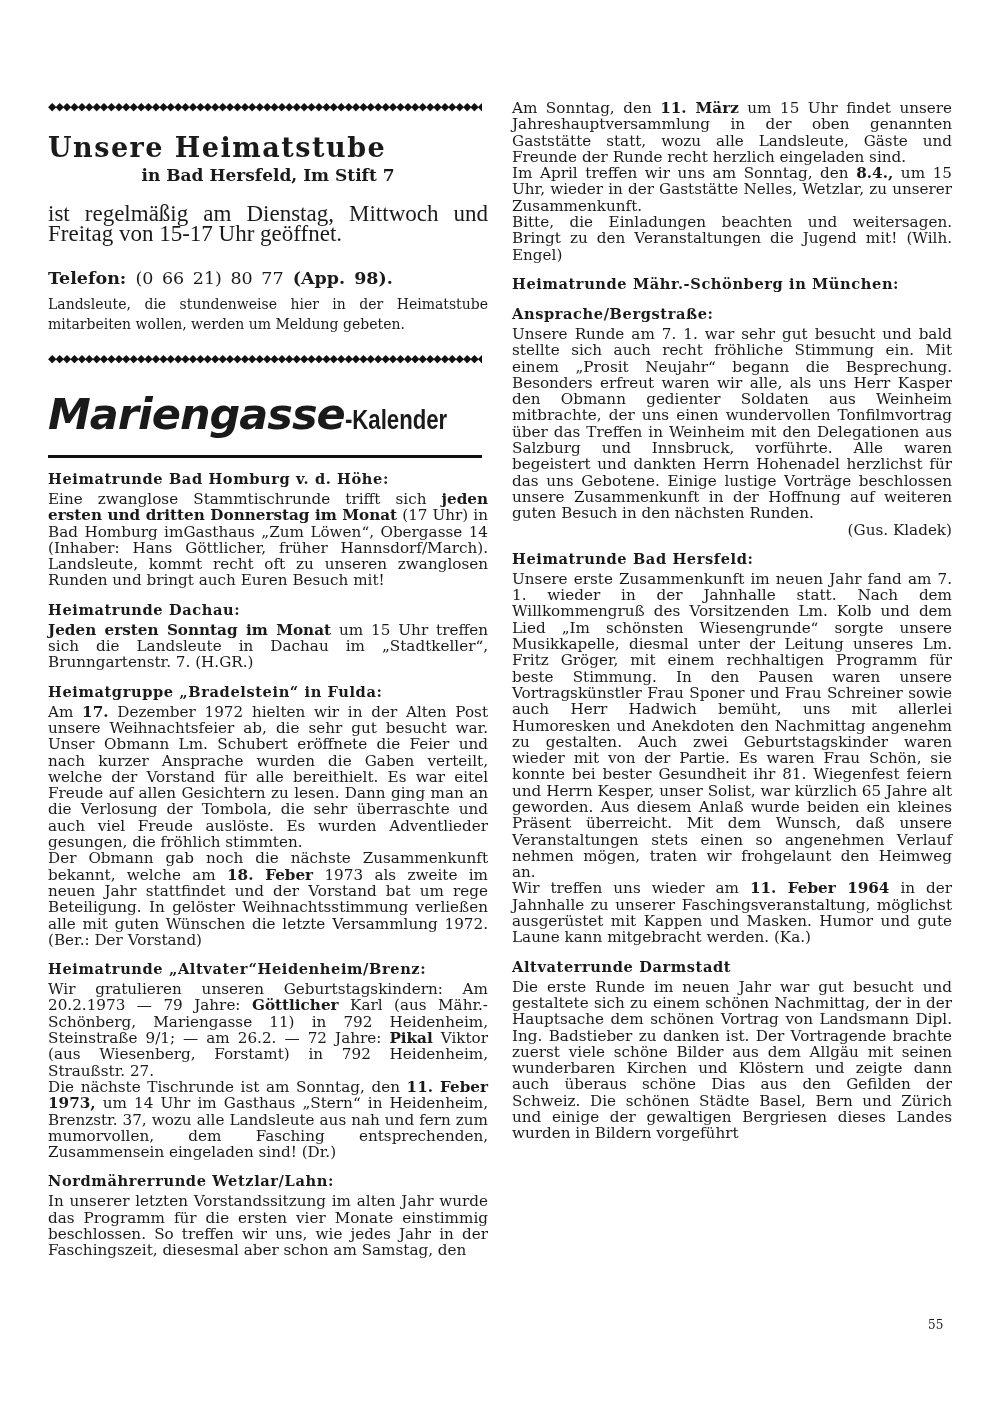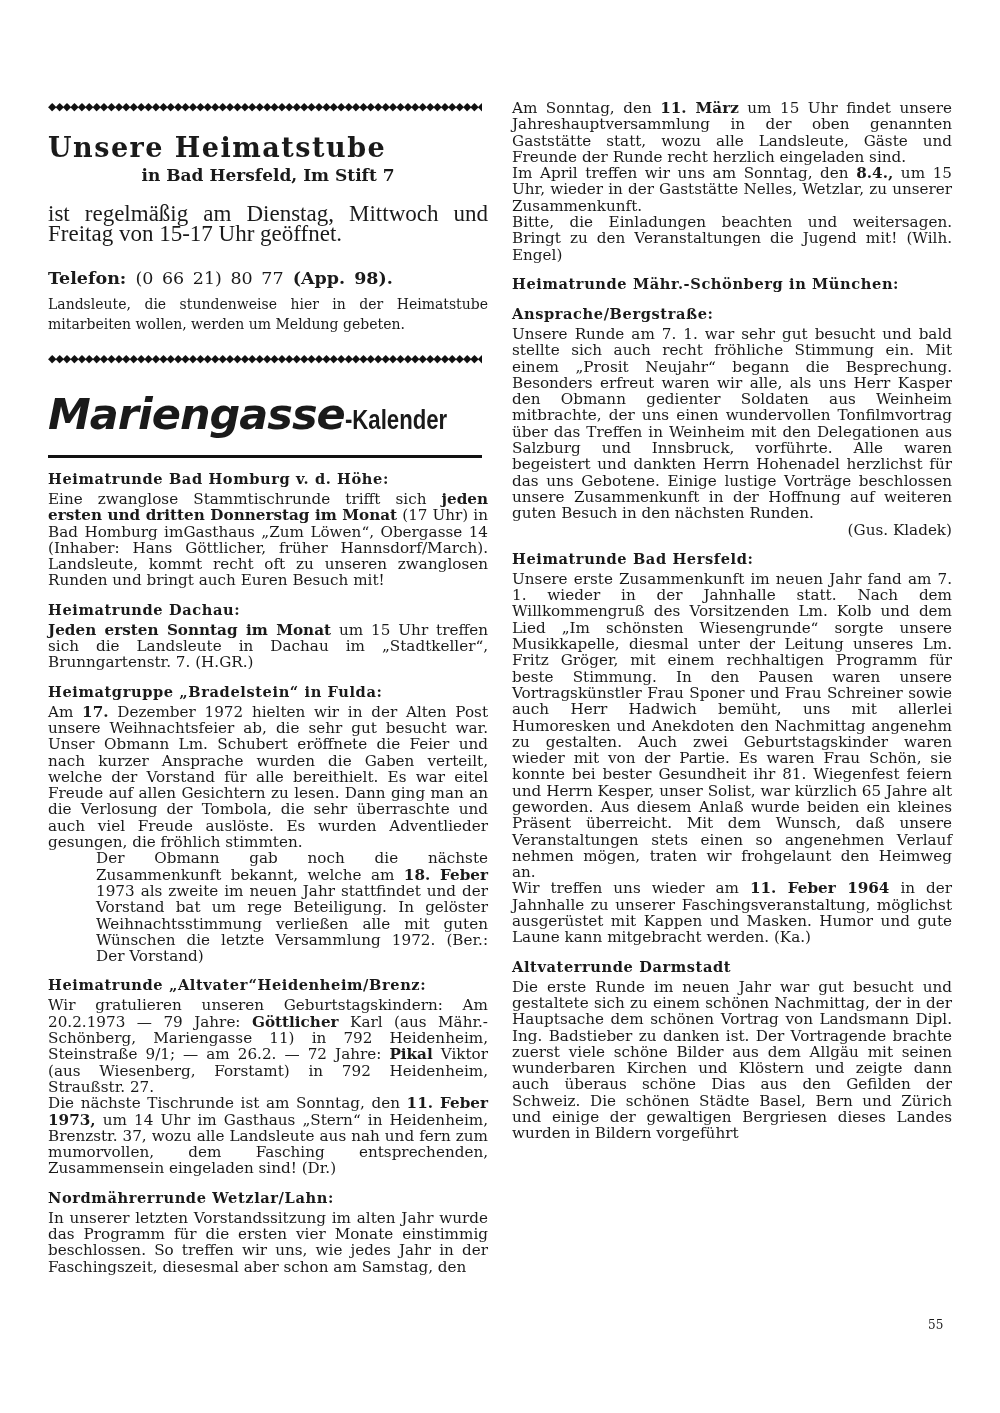--- a/index.html
+++ b/index.html
@@ -15,21 +15,21 @@
   .box-phone { font-weight: bold; font-size: 17.5px; line-height: 22px; margin-top: 24px; word-spacing: 3px; }
   .box-p2 { font-size: 14px; line-height: 19.5px; margin: 6px 0 0 0; }
   .sep { margin-top: 18px; }
   .kal-title { margin-top: 20px; line-height: 56px; white-space: nowrap; }
   .kal-script { font-family: "DejaVu Sans", sans-serif; font-weight: bold; font-style: italic; font-size: 43px; letter-spacing: -1px; }
   .kal-rest { font-family: "Liberation Sans", sans-serif; font-weight: bold; font-size: 27px; transform: scaleX(0.82); display: inline-block; transform-origin: left bottom; }
   .kal-rule { height: 3px; background: #111; margin-top: 3px; width: 434px; }
   .sec-h { font-weight: bold; font-size: 14.6px; letter-spacing: 0.6px; margin: 12px 0 3px 0; line-height: 18px; }
   .p { margin: 0; }
   .p + .p { margin-top: 0; }
-  .gap { margin-top: 8px; margin-left: 48px; }
+  .gap { margin-top: 8px; }
   b { font-weight: bold; }
   .right-sign { text-align: right; }
   .pagenum { position: absolute; left: 928px; top: 1298px; font-family: "DejaVu Serif", serif; font-weight: normal; font-size: 12px; margin-top: 20px; }
 </style>
 </head>
 <body>
 
 <div class="page">
 
   <div class="col col-left">

